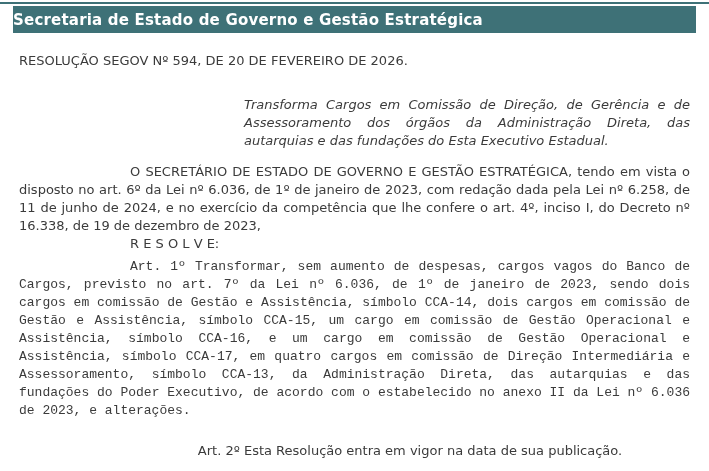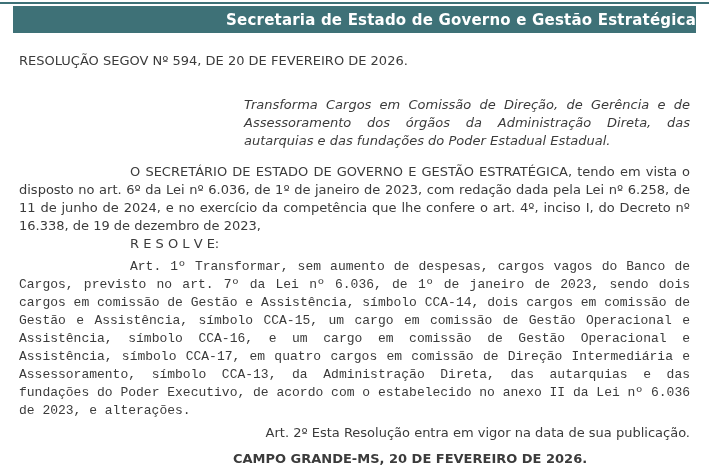--- a/index.html
+++ b/index.html
@@ -21,21 +21,21 @@
   .top-rule {
     height: 2px;
     margin-top: 2px;
     width: 100%;
   }
   .banner {
     margin: 2px 13px 0 13px;
     height: 27px;
     display: flex;
     align-items: center;
-    justify-content: flex-end;
+    justify-content: flex-start;
   }
   .banner-title {
     color: #ffffff;
     font-weight: bold;
     font-size: 15px;
     letter-spacing: 0.2px;
     white-space: nowrap;
   }
   .content {
     padding: 0 19px;
@@ -50,39 +50,39 @@
     font-style: italic;
     text-align: justify;
   }
   .para {
     text-align: justify;
     text-indent: 111px;
   }
   .preamble   { margin-top: 13px; }
   .resolve    { text-align: left; }
   .article-1  { margin-top: 5px; font-family: Liberation Mono, monospace; }
-  .article-2  { margin-top: 4px; text-align: right; }
+  .article-2  { margin-top: 22px; text-align: center; }
   .place-date { margin-top: 8px; text-align: center; font-weight: bold; }
 </style>
 </head>
 <body>
 
 <div class="page">
 
   <div class="top-rule" style="background: rgb(62, 113, 119);"></div>
 
   <div class="banner" style="background: rgb(62, 113, 119);">
     <span class="banner-title" style="color: rgb(255, 255, 255);">Secretaria de Estado de Governo e Gestão Estratégica</span>
   </div>
 
   <div class="content">
 
     <p class="heading">RESOLUÇÃO SEGOV Nº 594, DE 20 DE FEVEREIRO DE 2026.</p>
 
-    <p class="ementa">Transforma Cargos em Comissão de Direção, de Gerência e de Assessoramento dos órgãos da Administração Direta, das autarquias e das fundações do Poder Estadual Estadual.</p>
+    <p class="ementa">Transforma Cargos em Comissão de Direção, de Gerência e de Assessoramento dos órgãos da Administração Direta, das autarquias e das fundações do Esta Executivo Estadual.</p>
 
     <p class="para preamble">O SECRETÁRIO DE ESTADO DE GOVERNO E GESTÃO ESTRATÉGICA, tendo em vista o disposto no art. 6º da Lei nº 6.036, de 1º de janeiro de 2023, com redação dada pela Lei nº 6.258, de 11 de junho de 2024, e no exercício da competência que lhe confere o art. 4º, inciso I, do Decreto nº 16.338, de 19 de dezembro de 2023,</p>
 
     <p class="para resolve">R E S O L V E:</p>
 
     <p class="para article-1">Art. 1º Transformar, sem aumento de despesas, cargos vagos do Banco de Cargos, previsto no art. 7º da Lei nº 6.036, de 1º de janeiro de 2023, sendo dois cargos em comissão de Gestão e Assistência, símbolo CCA-14, dois cargos em comissão de Gestão e Assistência, símbolo CCA-15, um cargo em comissão de Gestão Operacional e Assistência, símbolo CCA-16, e um cargo em comissão de Gestão Operacional e Assistência, símbolo CCA-17, em quatro cargos em comissão de Direção Intermediária e Assessoramento, símbolo CCA-13, da Administração Direta, das autarquias e das fundações do Poder Executivo, de acordo com o estabelecido no anexo II da Lei nº 6.036 de 2023, e alterações.</p>
 
     <p class="para article-2">Art. 2º Esta Resolução entra em vigor na data de sua publicação.</p>
 
     <p class="para place-date">CAMPO GRANDE-MS, 20 DE FEVEREIRO DE 2026.</p>

